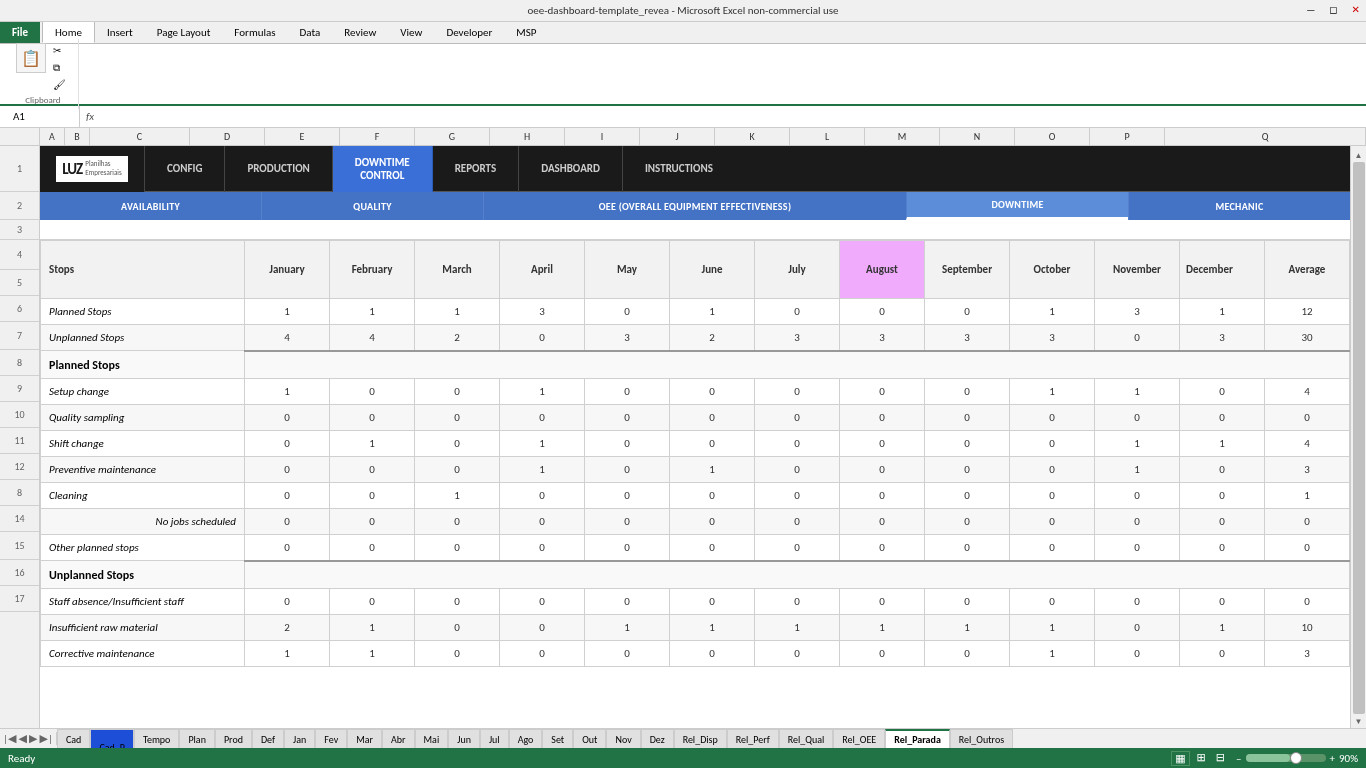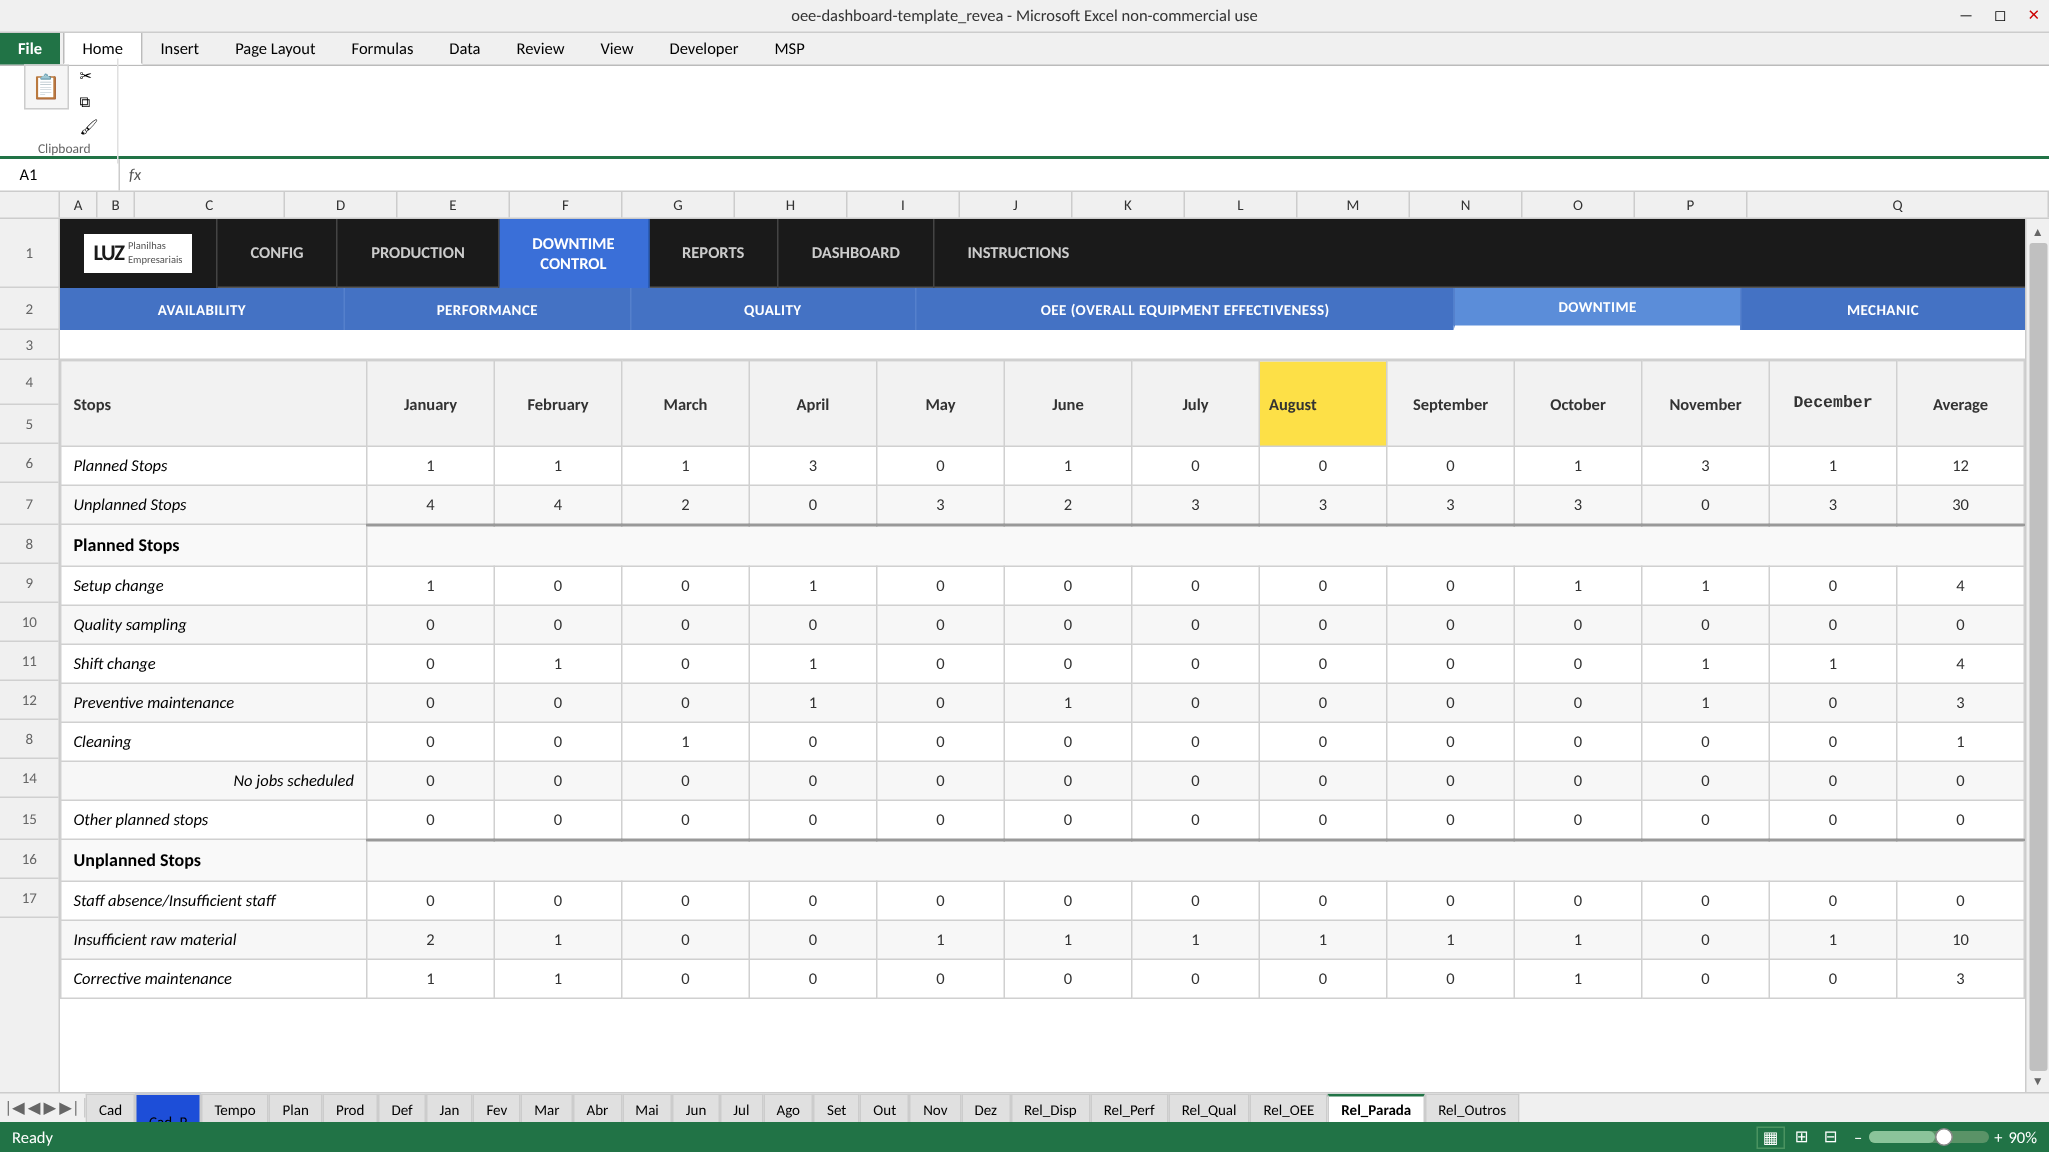--- a/index.html
+++ b/index.html
@@ -103,21 +103,20 @@
       <div style="color:#ccc; font-size:11px; font-weight:bold; padding:0 22px; display:flex; align-items:center; justify-content:center; text-align:center; cursor:pointer; border-right:1px solid #444; height:46px;">DASHBOARD</div>
       <div style="color:#ccc; font-size:11px; font-weight:bold; padding:0 22px; display:flex; align-items:center; justify-content:center; text-align:center; cursor:pointer; height:46px;">INSTRUCTIONS</div>
     </div>
     <div style="width:16px; background:#f0f0f0; border-left:1px solid #ccc;"></div>
   </div>
 
   <div style="display:flex; height:28px;">
     <div style="width:40px; min-width:40px; background:#f0f0f0; border-right:1px solid #ccc; border-bottom:1px solid #d0d0d0; text-align:center; font-size:10px; color:#666; line-height:28px;">2</div>
     <div style="flex:1; background:#4472c4; display:flex; align-items:center;">
       <div style="color:#fff; font-size:10px; font-weight:bold; padding:0 10px; flex:1; display:flex; align-items:center; justify-content:center; height:28px; cursor:pointer; letter-spacing:0.3px; text-transform:uppercase;">AVAILABILITY</div>
-      <div style="color:#fff; font-size:10px; font-weight:bold; padding:0 10px; flex:1; display:flex; align-items:center; justify-content:center; height:28px; cursor:pointer; letter-spacing:0.3px; text-transform:uppercase; border-left:1px solid #5580cc;">PERFORMANCE</div>
       <div style="color:#fff; font-size:10px; font-weight:bold; padding:0 10px; flex:1; display:flex; align-items:center; justify-content:center; height:28px; cursor:pointer; letter-spacing:0.3px; text-transform:uppercase; border-left:1px solid #5580cc;">QUALITY</div>
       <div style="color:#fff; font-size:10px; font-weight:bold; padding:0 10px; flex:2; display:flex; align-items:center; justify-content:center; height:28px; cursor:pointer; letter-spacing:0.3px; text-transform:uppercase; border-left:1px solid #5580cc;">OEE (OVERALL EQUIPMENT EFFECTIVENESS)</div>
       <div style="background:#5b8dd9; color:#fff; font-size:10px; font-weight:bold; padding:0 10px; flex:1; display:flex; align-items:center; justify-content:center; height:28px; cursor:pointer; letter-spacing:0.3px; text-transform:uppercase; border-left:1px solid #5580cc; border-bottom:3px solid #fff;">DOWNTIME</div>
       <div style="color:#fff; font-size:10px; font-weight:bold; padding:0 10px; flex:1; display:flex; align-items:center; justify-content:center; height:28px; cursor:pointer; letter-spacing:0.3px; text-transform:uppercase; border-left:1px solid #5580cc;">MECHANIC</div>
     </div>
     <div style="width:16px; background:#f0f0f0; border-left:1px solid #ccc;"></div>
   </div>
 
   <div style="display:flex; height:20px;">
     <div style="width:40px; min-width:40px; background:#f0f0f0; border-right:1px solid #ccc; border-bottom:1px solid #d0d0d0; text-align:center; font-size:10px; color:#666; line-height:20px;">3</div>
@@ -149,25 +148,25 @@
         <thead>
           <tr>
             <th style="background:#f2f2f2; border:1px solid #d0d0d0; padding:4px 8px; text-align:left; font-weight:bold; color:#333; height:30px; width:180px;">Stops</th>
             <th style="background:#f2f2f2; border:1px solid #d0d0d0; padding:4px 6px; text-align:center; font-weight:bold; color:#333; height:30px; width:75px;">January</th>
             <th style="background:#f2f2f2; border:1px solid #d0d0d0; padding:4px 6px; text-align:center; font-weight:bold; color:#333; height:30px; width:75px;">February</th>
             <th style="background:#f2f2f2; border:1px solid #d0d0d0; padding:4px 6px; text-align:center; font-weight:bold; color:#333; height:30px; width:75px;">March</th>
             <th style="background:#f2f2f2; border:1px solid #d0d0d0; padding:4px 6px; text-align:center; font-weight:bold; color:#333; height:30px; width:75px;">April</th>
             <th style="background:#f2f2f2; border:1px solid #d0d0d0; padding:4px 6px; text-align:center; font-weight:bold; color:#333; height:30px; width:75px;">May</th>
             <th style="background:#f2f2f2; border:1px solid #d0d0d0; padding:4px 6px; text-align:center; font-weight:bold; color:#333; height:30px; width:75px;">June</th>
             <th style="background:#f2f2f2; border:1px solid #d0d0d0; padding:4px 6px; text-align:center; font-weight:bold; color:#333; height:30px; width:75px;">July</th>
-            <th style="background:#fde047; border:1px solid #d0d0d0; padding:20px 6px; text-align:left; font-weight:bold; color:#333; height:30px; width:75px;">August</th>
+            <th style="background:#f0abfc; border:1px solid #d0d0d0; padding:20px 6px; text-align:center; font-weight:bold; color:#333; height:30px; width:75px;">August</th>
             <th style="background:#f2f2f2; border:1px solid #d0d0d0; padding:4px 6px; text-align:center; font-weight:bold; color:#333; height:30px; width:75px;">September</th>
             <th style="background:#f2f2f2; border:1px solid #d0d0d0; padding:4px 6px; text-align:center; font-weight:bold; color:#333; height:30px; width:75px;">October</th>
             <th style="background:#f2f2f2; border:1px solid #d0d0d0; padding:4px 6px; text-align:center; font-weight:bold; color:#333; height:30px; width:75px;">November</th>
-            <th style="background:#f2f2f2; border:1px solid #d0d0d0; padding:22px 6px; text-align:center; font-weight:bold; color:#333; height:30px; width:75px;font-family:Liberation Mono, monospace;">December</th>
+            <th style="background:#f2f2f2; border:1px solid #d0d0d0; padding:22px 6px; text-align:left; font-weight:bold; color:#333; height:30px; width:75px;">December</th>
             <th style="background:#f2f2f2; border:1px solid #d0d0d0; padding:4px 6px; text-align:center; font-weight:bold; color:#333; height:30px; width:75px;">Average</th>
           </tr>
         </thead>
         <tbody id="table-body">
         <tr>
               <td style="border: 1px solid rgb(208, 208, 208); padding: 3px 8px; text-align: left; height: 26px; background: rgb(255, 255, 255); font-style: italic;">Planned Stops</td>
               <td style="border: 1px solid rgb(208, 208, 208); padding: 3px 6px; text-align: center; height: 26px; background: rgb(255, 255, 255); color: rgb(51, 51, 51);">1</td>
               <td style="border: 1px solid rgb(208, 208, 208); padding: 3px 6px; text-align: center; height: 26px; background: rgb(255, 255, 255); color: rgb(51, 51, 51);">1</td>
               <td style="border: 1px solid rgb(208, 208, 208); padding: 3px 6px; text-align: center; height: 26px; background: rgb(255, 255, 255); color: rgb(51, 51, 51);">1</td>
               <td style="border: 1px solid rgb(208, 208, 208); padding: 3px 6px; text-align: center; height: 26px; background: rgb(255, 255, 255); color: rgb(51, 51, 51);">3</td>

